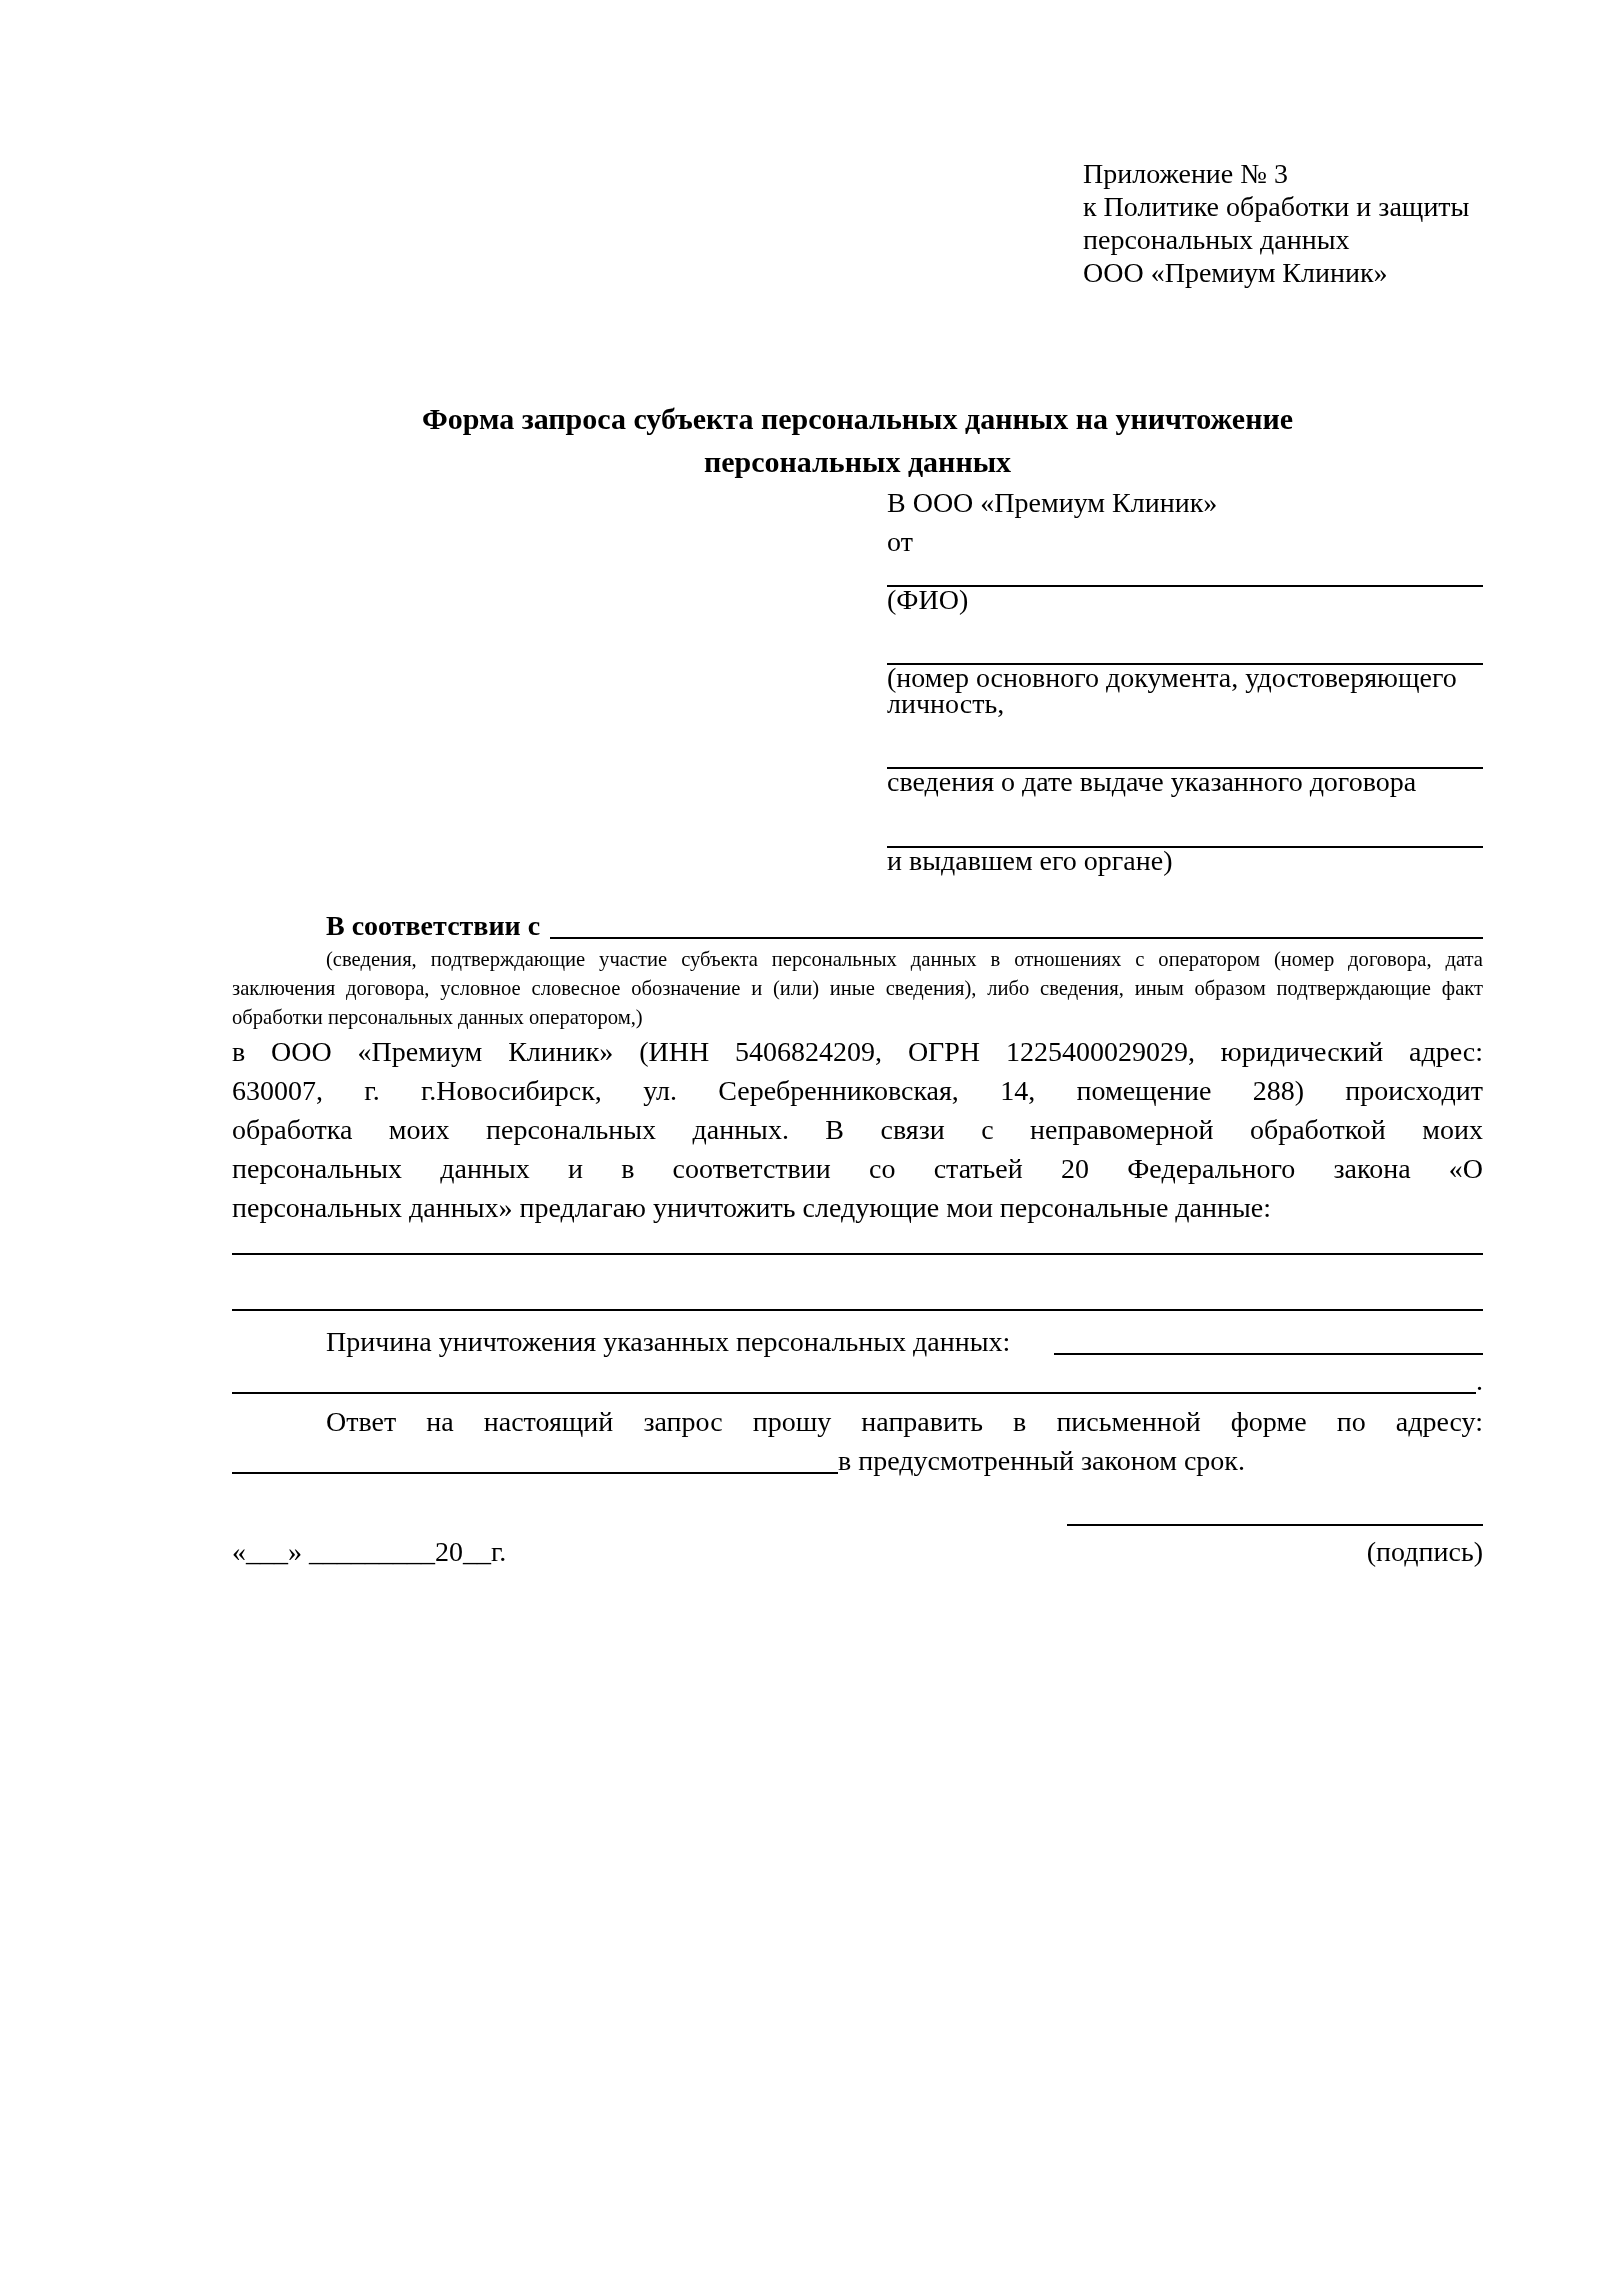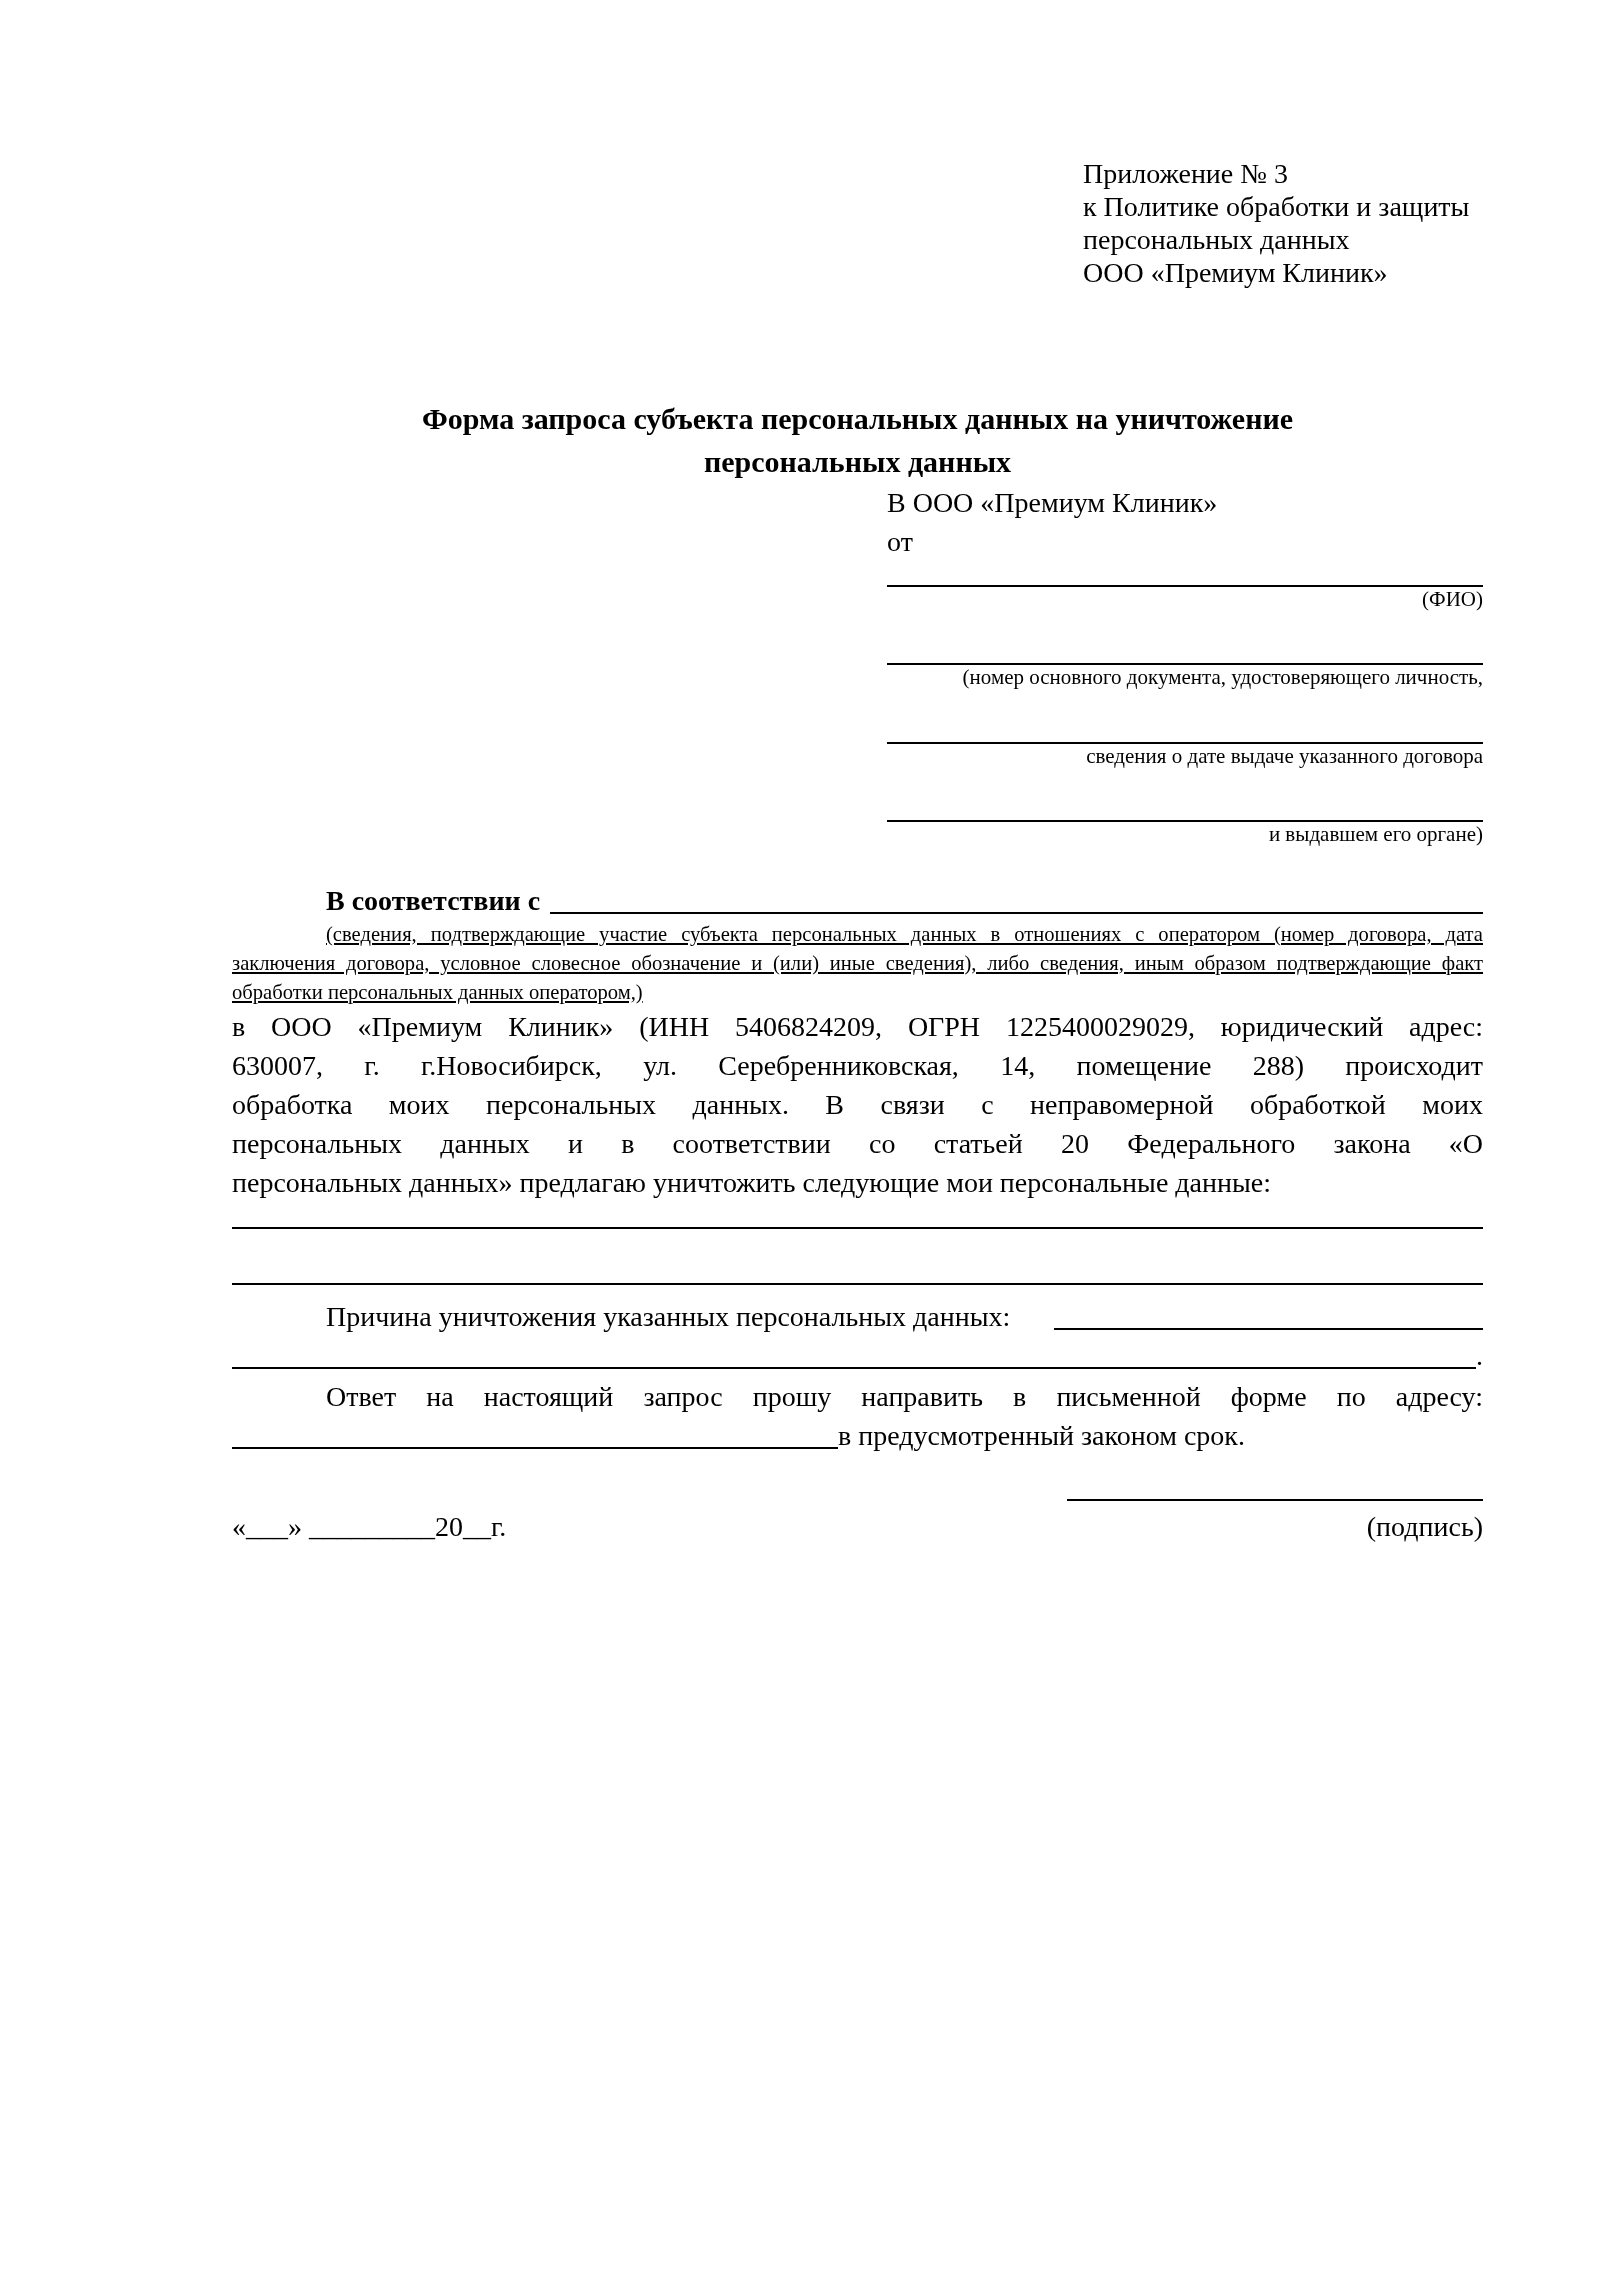--- a/index.html
+++ b/index.html
@@ -14,27 +14,27 @@
   .appendix { margin-left:851px; line-height:33px; }
   .appendix div { white-space:nowrap; }
   
   .doc-title { margin-top:108px; text-align:center; font-weight:bold; font-size:30px; line-height:43px; }
   
   .addressee { margin-left:655px; }
   .addressee .txt { line-height:39px; }
   .blank { border-bottom:2.9px solid #000; }
   .blank.first { height:25.5px; }
   .blank.rest  { height:53px; }
-  .caption { font-size:21px; line-height:25.5px; text-align:right; }
+  .caption { font-size:28px; line-height:25.5px; text-align:left; }
   
   .accordance { display:flex; align-items:flex-end; margin-top:33px; padding-left:94px; line-height:39px;font-weight:bold; }
   .fill { flex:1 1 auto; height:0; border-bottom:2.9px solid #000; margin-bottom:5.9px; }
   .accordance .fill { margin-left:9.8px; }
   
-  .small-print { font-size:20.6px; line-height:29px;text-decoration:underline; }
+  .small-print { font-size:20.6px; line-height:29px; }
   .jline { text-align:justify; text-align-last:justify; }
   .jline.first { text-indent:94px; }
   .jline.last { text-align-last:left; }
   
   .para .pline { line-height:39px; text-align:justify; text-align-last:justify; }
   .para .pline.last { text-align-last:left; }
   
   .rule { border-bottom:2.9px solid #000; }
   .rule-1 { margin-top:25.5px; }
   .rule-2 { margin-top:54px; }

